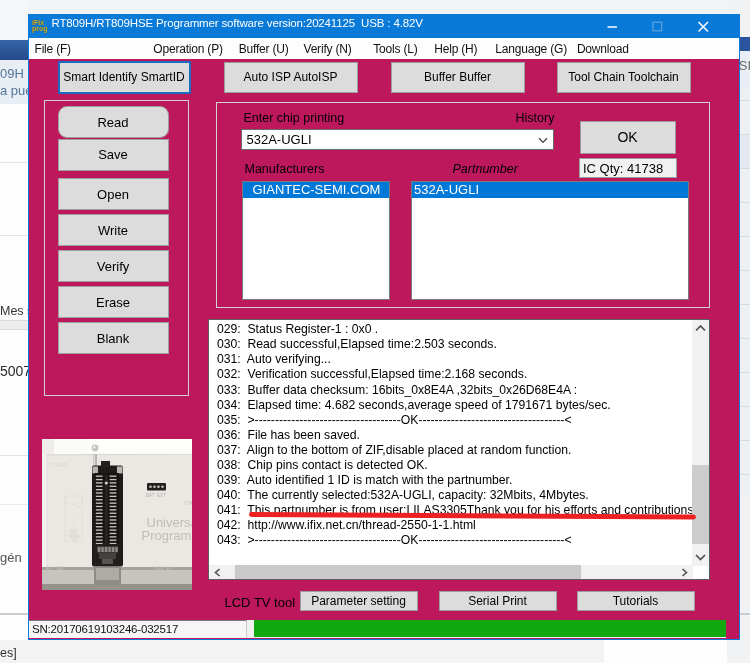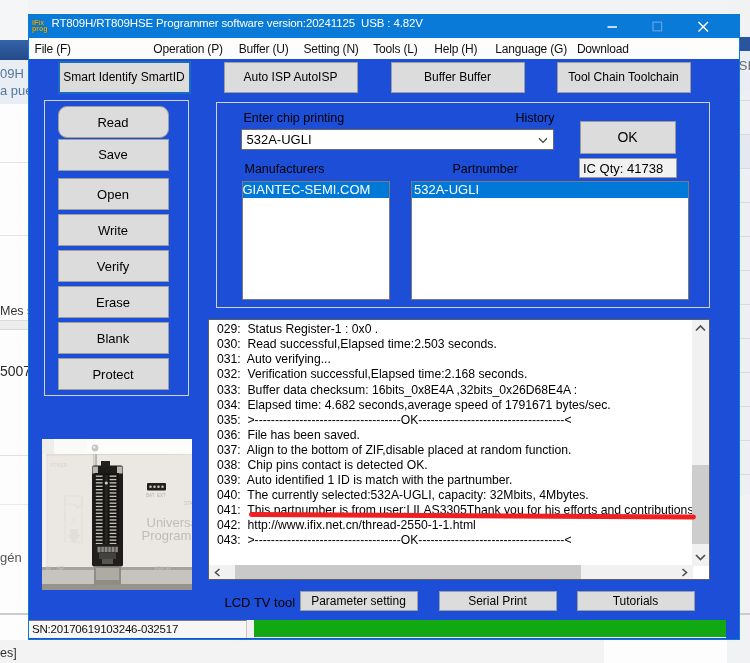--- a/index.html
+++ b/index.html
@@ -9,21 +9,21 @@
 #bg div { white-space:nowrap; }
 #stage { position:absolute; left:0; top:0; width:750px; height:663px; overflow:hidden; }
 
 
 #bg { position:absolute; inset:0; background:#fdfdfd; }
 .btn { position:absolute; background:#dcdcdc; border:1px solid #9d9d9d; color:#000;
   display:flex; align-items:center; justify-content:center; font-size:12px; white-space:nowrap; }
 
 
 #win { position:absolute; left:28px; top:13.5px; width:712px; height:626.5px;
-  border:1.5px solid #0a79d8; background:#1d4ed8; }
+  border:1.5px solid #0a79d8; background:#be185d; }
 #titlebar { position:absolute; left:0; top:0; width:100%; height:23.5px; background:#0a7ad9; }
 #menubar { position:absolute; left:0; top:23.5px; width:100%; height:20.5px; background:#fdfdfd;
   font-size:12px; letter-spacing:-0.2px; color:#111; }
 #menubar span { position:absolute; top:3.5px; }
 </style>
 </head>
 <body>
 <div id="stage">
   <div id="bg">
 
@@ -82,41 +82,40 @@
         <rect x="50" y="9.2" width="8.6" height="8.6" fill="none" stroke="#5ba0e0" stroke-width="1.3"></rect>
         <line x1="95.5" y1="9" x2="105" y2="18.5" stroke="#fff" stroke-width="1.5"></line>
         <line x1="105" y1="9" x2="95.5" y2="18.5" stroke="#fff" stroke-width="1.5"></line>
       </svg>
     </div>
     <div id="menubar">
       <span style="left:5.5px;">File (F)</span>
       <span style="left:41px;margin-top:21px;">Device (D)</span>
       <span style="left:124.3px;text-align:center;">Operation (P)</span>
       <span style="left:209.7px;">Buffer (U)</span>
-      <span style="left:274.5px;">Setting (N)</span>
+      <span style="left:274.5px;">Verify (N)</span>
       <span style="left:344.3px;">Tools (L)</span>
       <span style="left:405.3px;">Help (H)</span>
       <span style="left:466.3px;">Language (G)</span>
       <span style="left:547.9px;">Download</span>
     </div>
 
     <div class="btn" style="left:28.5px;top:46px;width:133px;height:33px;border:2.5px solid #1b6cc0;">Smart Identify SmartID</div>
     <div class="btn" style="left:194.5px;top:47px;width:134px;height:31.5px;">Auto ISP AutoISP</div>
     <div class="btn" style="left:527.5px;top:47px;width:134px;height:31.5px;">Tool Chain Toolchain</div>
     <div class="btn" style="left:361.5px;top:47px;width:134px;height:31.5px;">Buffer Buffer</div>
 
     <div class="abs" style="left:14.5px;top:85px;width:145px;height:296px;border:1px solid #d2d2d2;"></div>
     <div class="btn" style="left:28.5px;top:91.5px;width:111px;height:32px;font-size:13px;border-radius:9px;">Read</div>
     <div class="btn" style="left:28.5px;top:124px;width:111px;height:32px;font-size:13px;">Save</div>
     <div class="btn" style="left:28.5px;top:163.5px;width:111px;height:32px;font-size:13px;">Open</div>
     <div class="btn" style="left:28.5px;top:199.5px;width:111px;height:32px;font-size:13px;">Write</div>
     <div class="btn" style="left:28.5px;top:235.5px;width:111px;height:32px;font-size:13px;">Verify</div>
     <div class="btn" style="left:28.5px;top:271.5px;width:111px;height:32px;font-size:13px;">Erase</div>
     <div class="btn" style="left:28.5px;top:307.5px;width:111px;height:32px;font-size:13px;">Blank</div>
-    <div class="btn" style="left:28.5px;top:343.5px;width:111px;height:32px;font-size:13px;">Protect</div>
 
     <svg class="abs" style="left:12.5px;top:424.5px;" width="150" height="151" viewBox="0 0 150 151">
       <rect x="0" y="0" width="150" height="151" fill="#f6f5f2"></rect>
 
       <rect x="4" y="15" width="146" height="113" fill="#ebe8e3"></rect>
       <rect x="0" y="15" width="5" height="113" fill="#f2f1ee"></rect>
       <line x1="4" y1="16" x2="150" y2="15" stroke="#d8d5d0" stroke-width="1"></line>
       <line x1="5" y1="15.5" x2="5" y2="128" stroke="#e2dfda" stroke-width="1"></line>
 
       <rect x="0" y="128" width="150" height="23" fill="#c7c4bf"></rect>
@@ -232,25 +231,25 @@
     <div class="abs" style="left:486.5px;top:96px;font-size:12.5px;">History</div>
 
     <div class="abs" style="left:211.5px;top:114px;width:313px;height:21.5px;background:#fff;border:1.5px solid #6b6b6b;">
       <div class="abs" style="left:5px;top:2.5px;font-size:13px;">532A-UGLI</div>
       <svg class="abs" style="right:5px;top:7.5px;" width="10" height="7" viewBox="0 0 10 7">
           <path d="M1 1.2 L5 5.4 L9 1.2" fill="none" stroke="#404040" stroke-width="1.25"></path>
         </svg>
     </div>
     <div class="btn" style="left:550.5px;top:106px;width:96px;height:33px;border:1.5px solid #9a9a9a;font-size:14px;">OK</div>
     <div class="abs" style="left:215.5px;top:147px;font-size:12.5px;">Manufacturers</div>
-    <div class="abs" style="left:423.5px;top:147px;font-size:12.5px;">Partnumber</div>
+    <div class="abs" style="left:423.5px;top:147px;font-size:12.5px;font-style:italic;">Partnumber</div>
     <div class="abs" style="left:549.5px;top:143.5px;width:98px;height:20px;background:#f1f1f1;border:1.5px solid #9a9a9a;font-size:13px;padding:1.5px 0 0 3.5px;">IC Qty: 41738</div>
 
     <div class="abs" style="left:212.5px;top:166px;width:148px;height:119px;background:#fff;border:1.5px solid #7a7a7a;">
-      <div class="abs" style="left:0;top:0.5px;width:100%;height:16px;background:#0078d7;color:#fff;font-size:13px;padding-left:0;">GIANTEC-SEMI.COM</div>
+      <div class="abs" style="left:0;top:0.5px;width:100%;height:16px;background:#0078d7;color:#fff;font-size:13px;padding-left:10px;">GIANTEC-SEMI.COM</div>
     </div>
     <div class="abs" style="left:382px;top:166px;width:278px;height:119px;background:#fff;border:1.5px solid #7a7a7a;">
       <div class="abs" style="left:0;top:0.5px;width:100%;height:16px;background:#0078d7;color:#fff;font-size:13px;padding-left:2px;">532A-UGLI</div>
     </div>
 
     <div class="abs" style="left:179px;top:304px;width:501.5px;height:261px;background:#fff;border:1px solid #5f5f5f;overflow:hidden;" id="logbox">
       <div class="abs" style="left:8px;top:2.85px;font-size:12.2px;line-height:15.05px;white-space:pre;" id="logtext">029:  Status Register-1 : 0x0 .
 030:  Read successful,Elapsed time:2.503 seconds.
 031:  Auto verifying...
 032:  Verification successful,Elapsed time:2.168 seconds.

